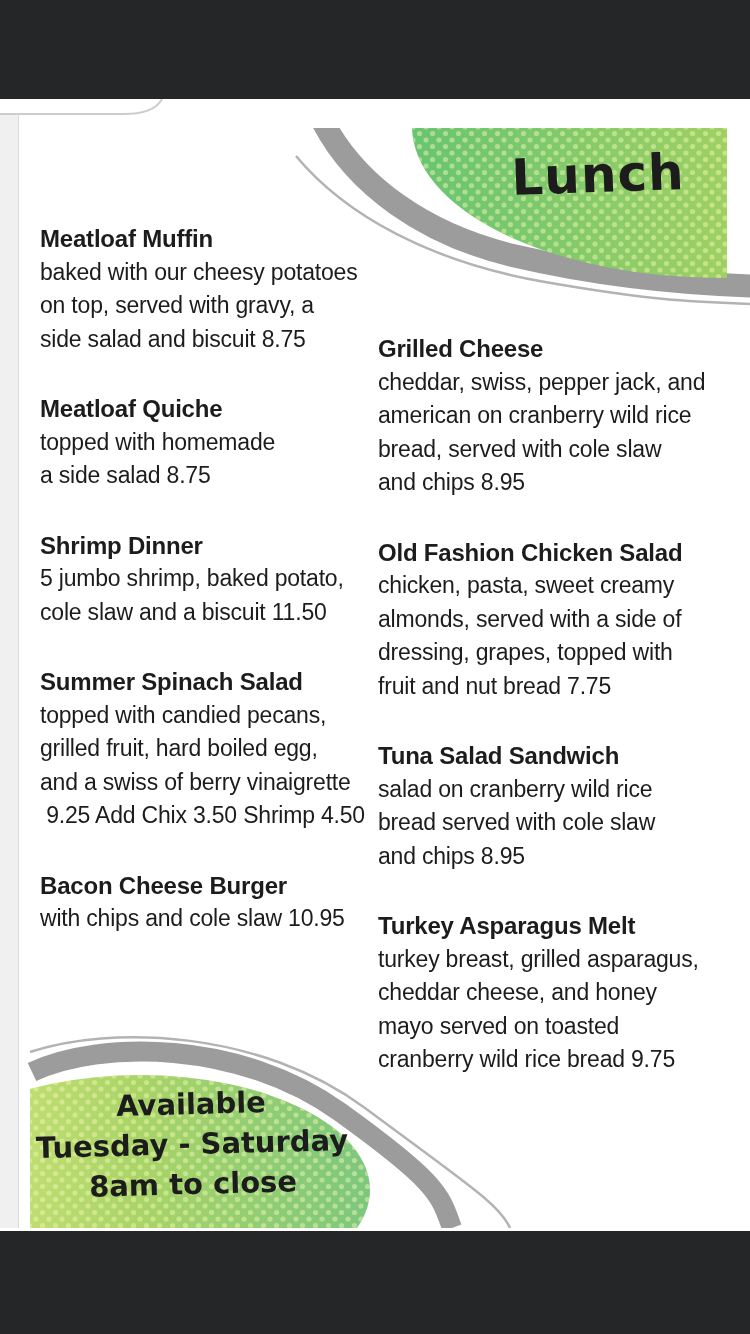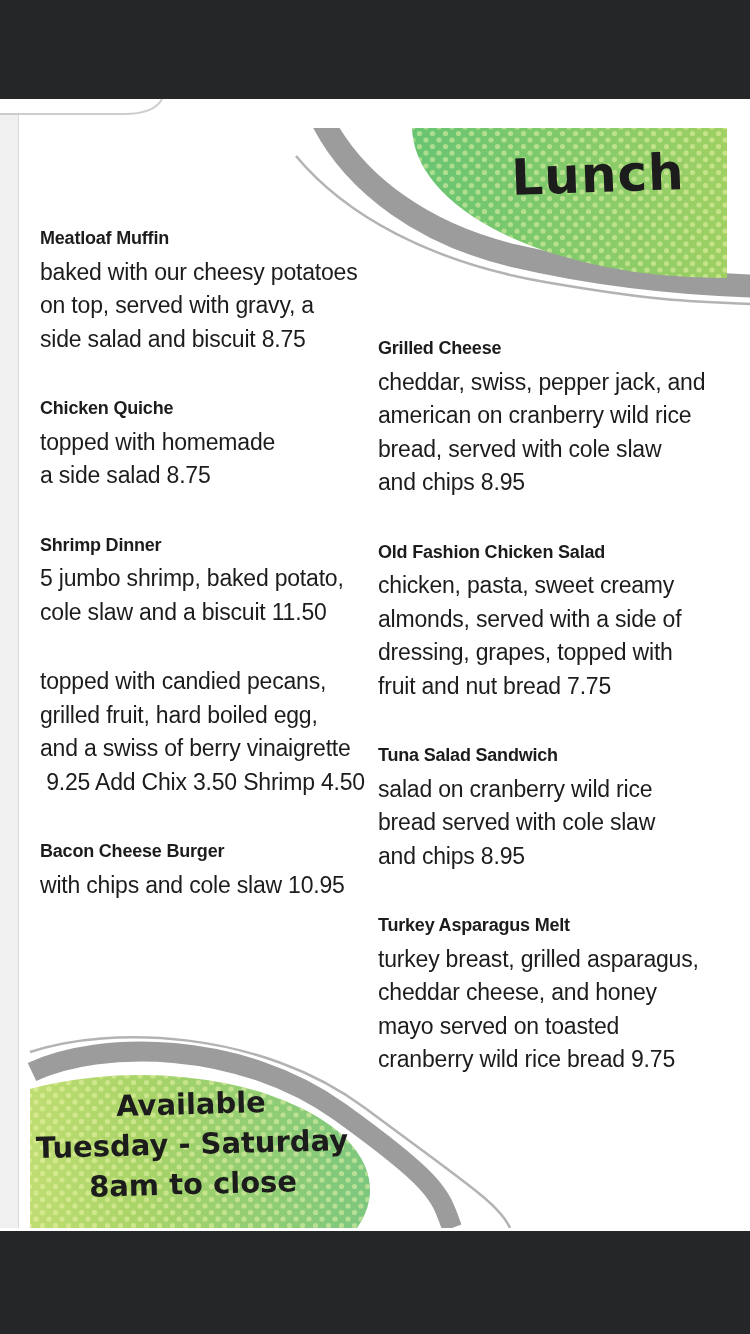--- a/index.html
+++ b/index.html
@@ -12,21 +12,21 @@
   #backdrop-strip{position:absolute;left:0;top:14px;width:18px;height:1115px;
                   border-right:1px solid #dadada;}
   #deco{position:absolute;left:0;top:0;pointer-events:none;}
   #lunch-title{position:absolute;left:488px;top:47px;width:220px;text-align:center;
                font-size:50px;font-weight:bold;letter-spacing:1px;transform:rotate(-2deg);
                font-family:"DejaVu Sans",sans-serif;}
   .col{position:absolute;font-size:23px;line-height:33.5px;letter-spacing:-0.2px;}
   #col-left{left:40px;top:123px;width:336px;}
   #col-right{left:378px;top:233px;width:365px;}
   .item{margin-bottom:36px;}
-  .item-name{font-weight:bold;font-size:18px;white-space:pre;}
+  .item-name{font-weight:bold;font-size:24px;white-space:pre;}
   .item-line{white-space:pre;}
   #availability{position:absolute;left:12px;top:985px;width:360px;text-align:center;
                 font-size:29px;line-height:40px;font-weight:bold;transform:rotate(-1.5deg);
                 font-family:"DejaVu Sans",sans-serif;}
 </style>
 </head>
 <body>
 
 <div id="screen">
 
@@ -90,30 +90,31 @@
     <div id="lunch-title">Lunch</div>
 
     <div id="col-left" class="col">
         <div class="item">
           <div class="item-name">Meatloaf Muffin</div>
           <div class="item-line">baked with our cheesy potatoes</div>
           <div class="item-line">on top, served with gravy, a</div>
           <div class="item-line">side salad and biscuit 8.75</div>
         </div>
         <div class="item">
-          <div class="item-name">Chicken Quiche</div>
+          <div class="item-name">Meatloaf Quiche</div>
           <div class="item-line">topped with homemade</div>
           <div class="item-line">a side salad 8.75</div>
         </div>
         <div class="item">
           <div class="item-name">Shrimp Dinner</div>
           <div class="item-line">5 jumbo shrimp, baked potato,</div>
           <div class="item-line">cole slaw and a biscuit 11.50</div>
         </div>
         <div class="item">
+          <div class="item-name">Summer Spinach Salad</div>
           <div class="item-line">topped with candied pecans,</div>
           <div class="item-line">grilled fruit, hard boiled egg,</div>
           <div class="item-line">and a swiss of berry vinaigrette</div>
           <div class="item-line"> 9.25 Add Chix 3.50 Shrimp 4.50</div>
         </div>
         <div class="item">
           <div class="item-name">Bacon Cheese Burger</div>
           <div class="item-line">with chips and cole slaw 10.95</div>
         </div>
       </div>

